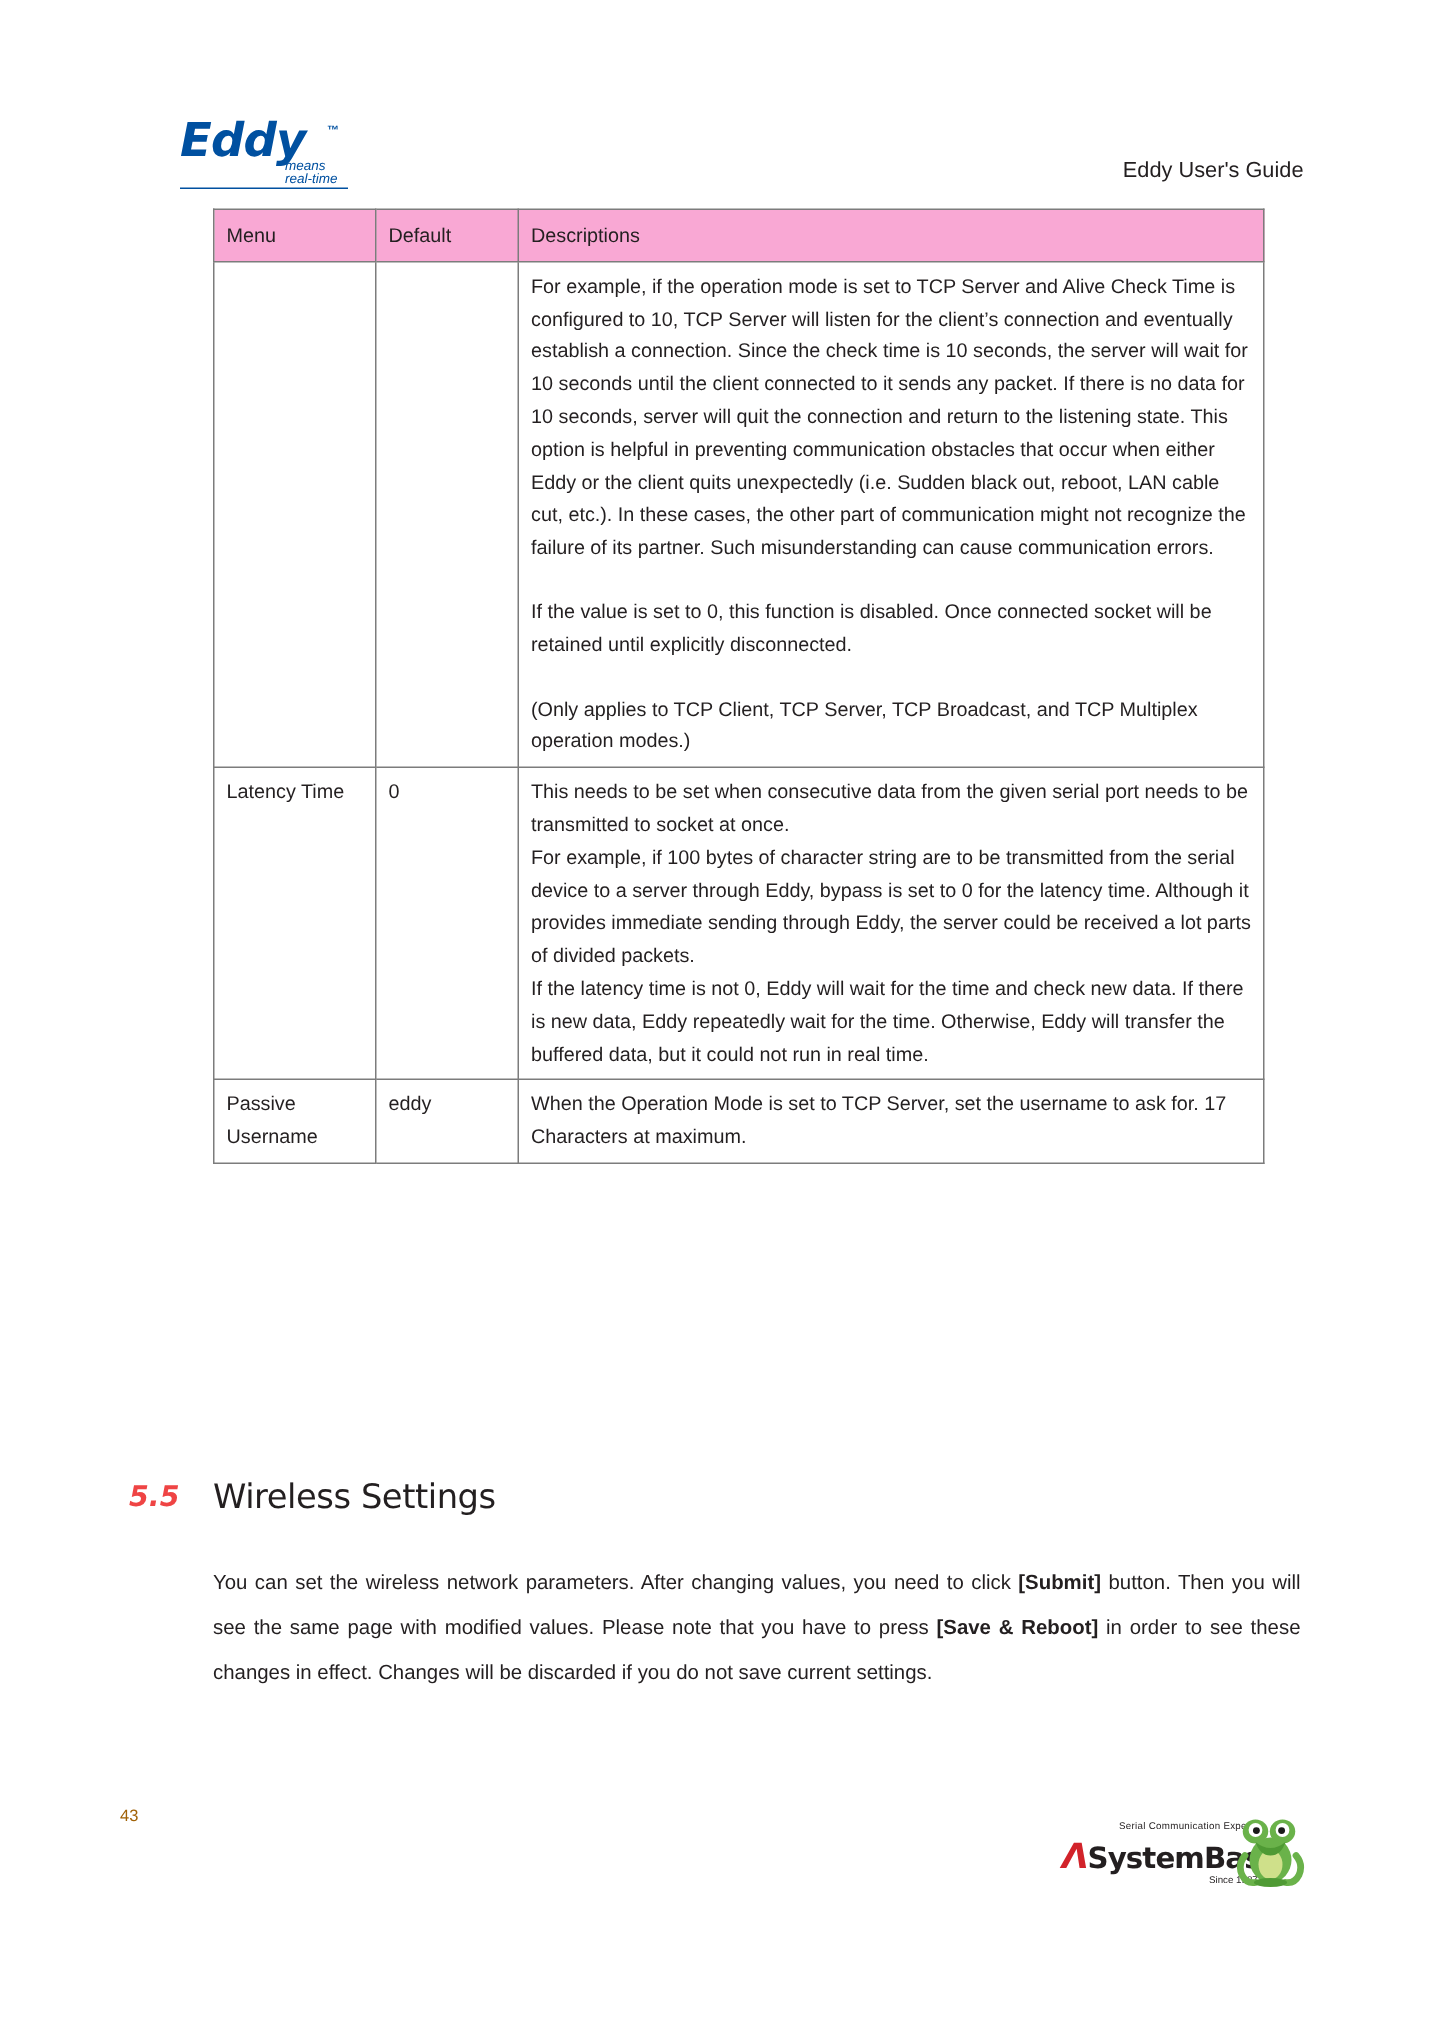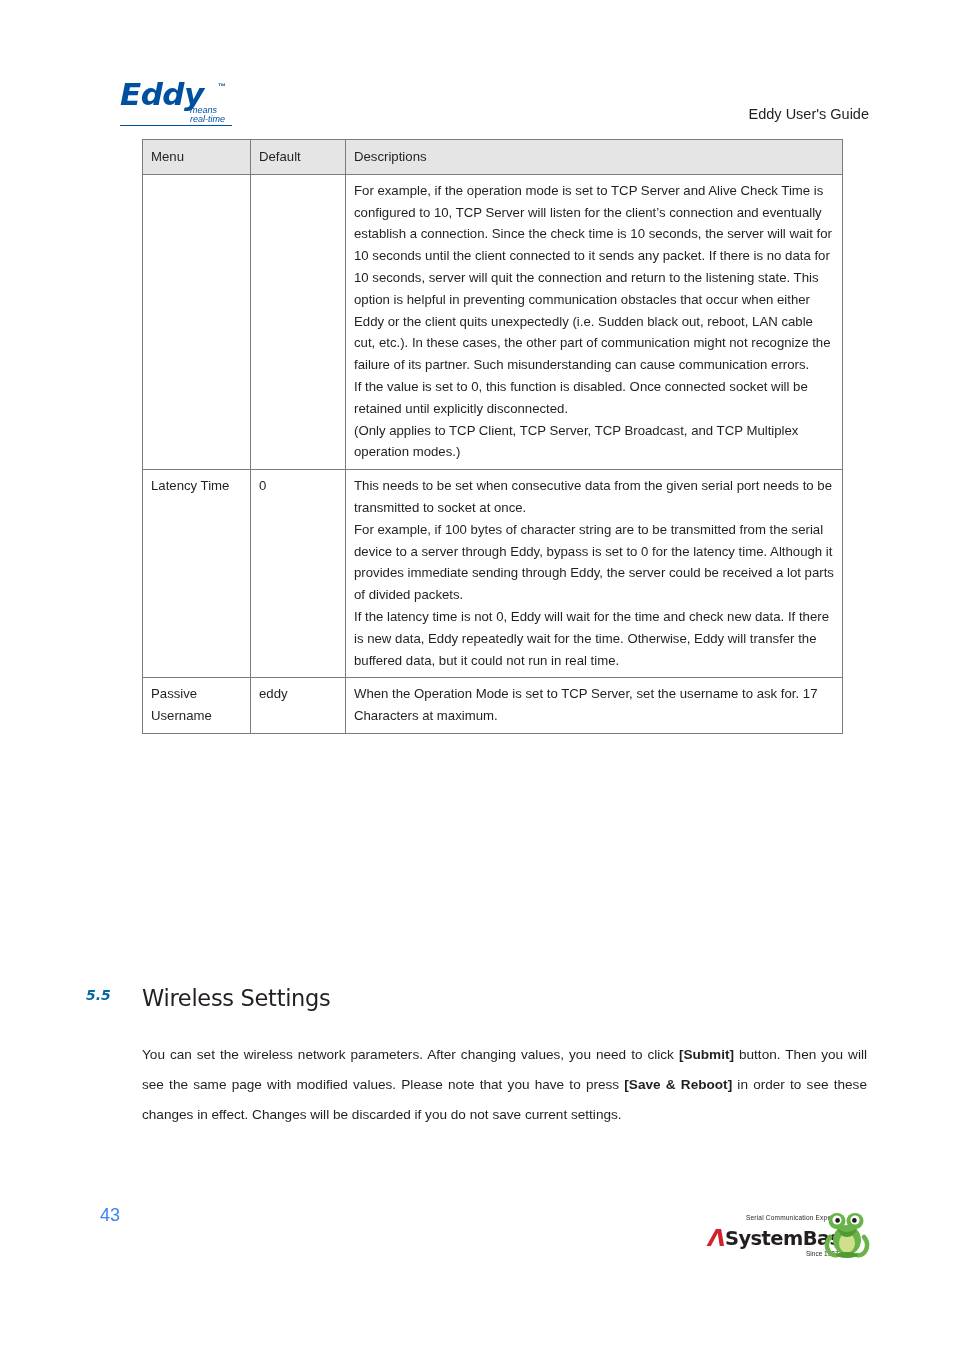--- a/index.html
+++ b/index.html
@@ -107,55 +107,55 @@
   table.spec col.c3 { width: 497px; }
 
   table.spec th, table.spec td {
     border: 1px solid #7c7c7c;
     vertical-align: top;
     font-size: 13.2px;
     line-height: 21.8px;
     padding: 5px 7px 6px 8px;
   }
   table.spec thead th {
-    background: #e5e5e5;
+    background: #f9a8d4;
     font-weight: normal;
     text-align: left;
     height: 19px;
     padding-top: 6px;
     padding-bottom: 6px;
     font-size: 13.2px;
   }
   td.menu, td.def {
     font-size: 13.2px;
   }
   td.menu { padding-left: 12px; margin-left: 25px; }
   td.def  { padding-left: 11px; }
   .mid { vertical-align: middle; }
   .para { margin: 0; }
-  .para + .para { }
+  .para + .para { margin-top: 21px; }
 
   
   .sec-head {
     position: absolute;
     left: 86px;
     top: 985px;
     width: 800px;
     height: 34px;
   }
   .sec-num {
     position: absolute;
     left: 0;
     top: 2px;
     font-family: "DejaVu Sans", sans-serif;
     font-style: italic;
     font-weight: bold;
-    font-size: 14px;
+    font-size: 19px;
     letter-spacing: 0px;
-    color: #0369a1;
+    color: #ef4444;
   }
   .sec-title {
     position: absolute;
     left: 56px;
     top: 0px;
     font-family: "DejaVu Sans", sans-serif;
     font-weight: normal;
     font-size: 22.5px;
     color: #231f20;
     letter-spacing: -0.3px;
@@ -172,24 +172,24 @@
     color: #231f20;
     text-align: justify;
   }
   .body-text b {
     font-weight: bold;
   }
 
   
   .page-num {
     position: absolute;
-    left: 100px;
+    left: 80px;
     top: 1205px;
-    font-size: 18px;
-    color: #3b82f6;
+    font-size: 11px;
+    color: #a16207;
   }
   .footer-logo {
     position: absolute;
     left: 706px;
     top: 1205px;
     width: 165px;
     height: 58px;
   }
   .fl-a {
     position: absolute;

